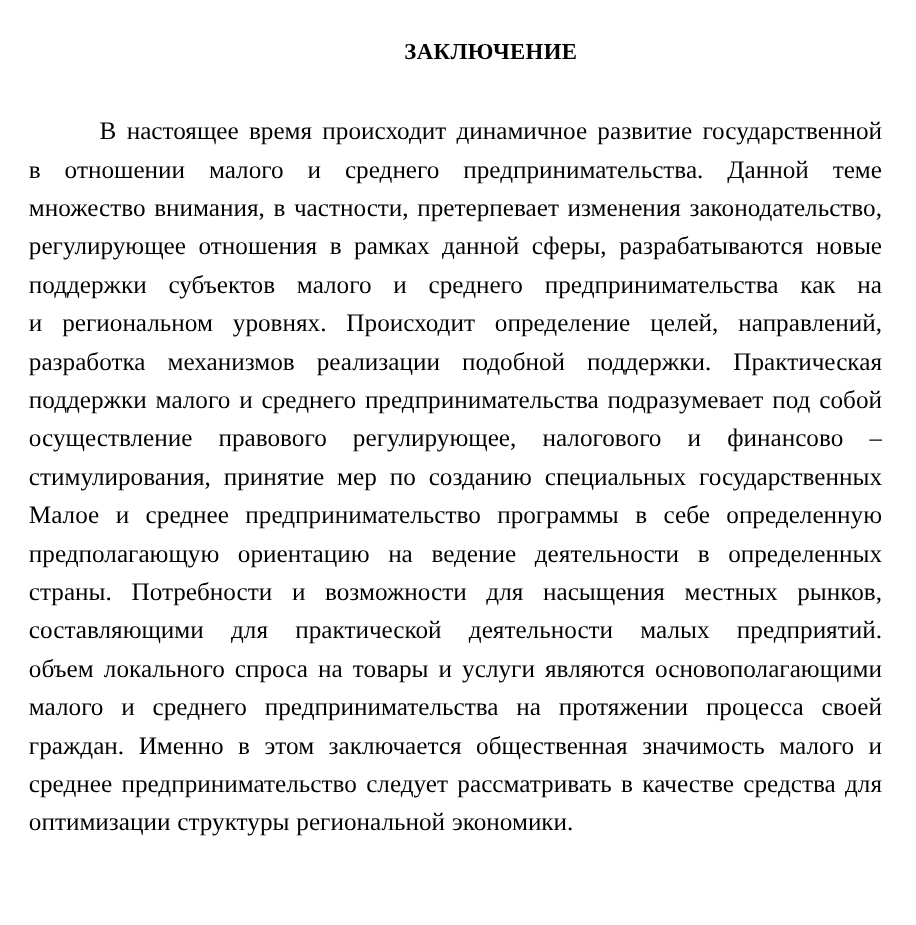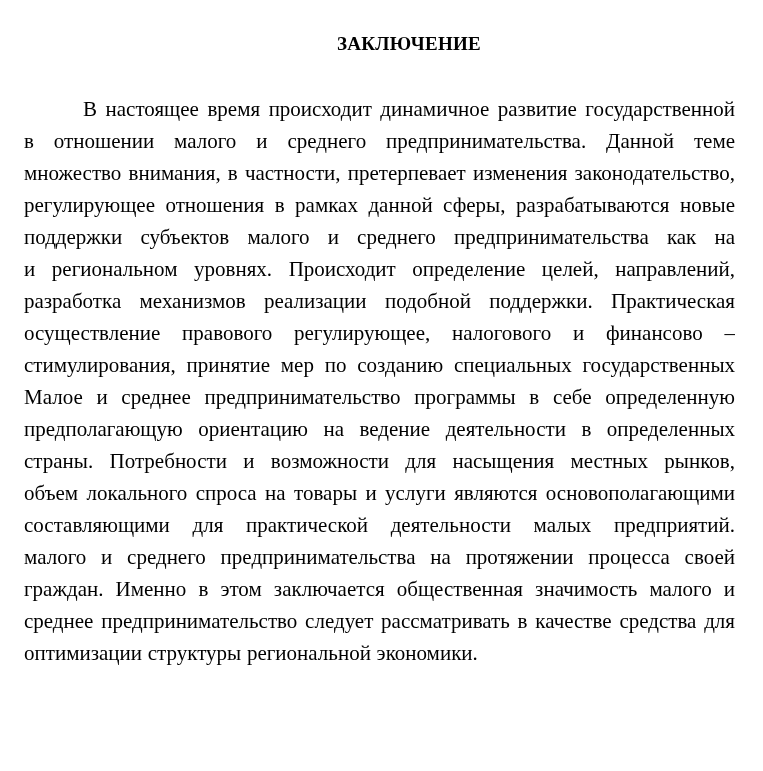--- a/index.html
+++ b/index.html
@@ -54,25 +54,26 @@
 <div class="page" style="background: rgb(255, 255, 255); color: rgb(0, 0, 0);">
   <h1 class="title">ЗАКЛЮЧЕНИЕ</h1>
   <div class="body">
       <div class="line first">В настоящее время происходит динамичное развитие государственной политики</div>
       <div class="line">в отношении малого и среднего предпринимательства. Данной теме посвящено</div>
       <div class="line">множество внимания, в частности, претерпевает изменения законодательство,</div>
       <div class="line">регулирующее отношения в рамках данной сферы, разрабатываются новые программы</div>
       <div class="line">поддержки субъектов малого и среднего предпринимательства как на федеральном, так</div>
       <div class="line">и региональном уровнях. Происходит определение целей, направлений, осуществляется</div>
       <div class="line">разработка механизмов реализации подобной поддержки. Практическая реализация</div>
+      <div class="line">поддержки малого и среднего предпринимательства подразумевает под собой</div>
       <div class="line">осуществление правового регулирующее, налогового и финансово – кредитного</div>
       <div class="line">стимулирования, принятие мер по созданию специальных государственных институтов.</div>
       <div class="line">Малое и среднее предпринимательство программы в себе определенную специфику,</div>
       <div class="line">предполагающую ориентацию на ведение деятельности в определенных регионах</div>
       <div class="line">страны. Потребности и возможности для насыщения местных рынков, структура и</div>
+      <div class="line">составляющими для практической деятельности малых предприятий.  Субъектами</div>
       <div class="line">объем локального спроса на товары и услуги являются основополагающими</div>
-      <div class="line">составляющими для практической деятельности малых предприятий.  Субъектами</div>
       <div class="line">малого и среднего предпринимательства на протяжении процесса своей деятельности</div>
       <div class="line">граждан. Именно в этом заключается общественная значимость малого и среднего</div>
       <div class="line">среднее предпринимательство следует рассматривать в качестве средства для</div>
       <div class="line last">оптимизации структуры региональной экономики.</div>
     </div>
 </div>
 
 </body></html>

